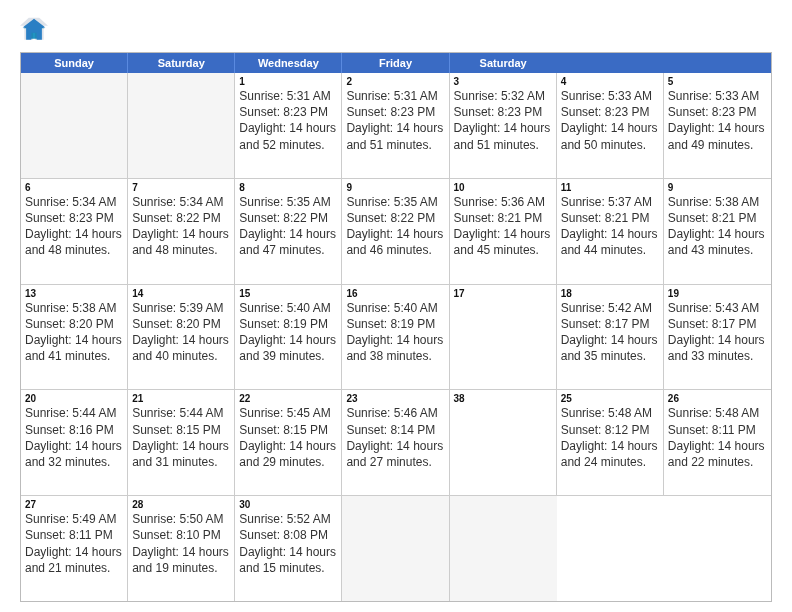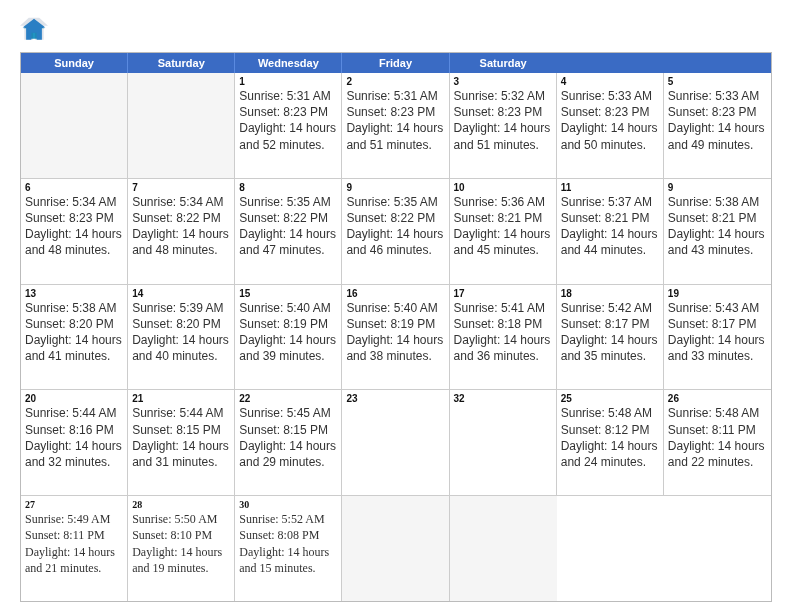--- a/index.html
+++ b/index.html
@@ -79,21 +79,21 @@
       flex: 1;
       display: flex;
       flex-direction: column;
     }
     .cal-row {
       display: grid;
       grid-template-columns: repeat(7, 1fr);
       flex: 1;
       border-bottom: 1px solid #ccc;
     }
-    .cal-row:last-child { border-bottom: none; font-family: Liberation Serif, serif; }
+    .cal-row:last-child { border-bottom: none; }
     .cal-cell {
       border-right: 1px solid #ccc;
       padding: 3px 4px;
       font-size: 8.5px;
       color: #222;
       background: #fff;
       vertical-align: top;
     }
     .cal-cell:last-child { border-right: none; }
     .cal-cell.empty { background: #f5f5f5; }
@@ -208,21 +208,20 @@
           <div class="cal-cell">
             <span class="day-num">15</span>
             <div class="info">Sunrise: 5:40 AM<br>Sunset: 8:19 PM<br>Daylight: 14 hours and 39 minutes.</div>
           </div>
           <div class="cal-cell">
             <span class="day-num">16</span>
             <div class="info">Sunrise: 5:40 AM<br>Sunset: 8:19 PM<br>Daylight: 14 hours and 38 minutes.</div>
           </div>
           <div class="cal-cell">
             <span class="day-num">17</span>
-            <div class="info">Sunrise: 5:41 AM<br>Sunset: 8:18 PM<br>Daylight: 14 hours and 36 minutes.</div>
           </div>
           <div class="cal-cell">
             <span class="day-num">18</span>
             <div class="info">Sunrise: 5:42 AM<br>Sunset: 8:17 PM<br>Daylight: 14 hours and 35 minutes.</div>
           </div>
           <div class="cal-cell">
             <span class="day-num">19</span>
             <div class="info">Sunrise: 5:43 AM<br>Sunset: 8:17 PM<br>Daylight: 14 hours and 33 minutes.</div>
           </div>
         </div>
@@ -234,23 +233,24 @@
           <div class="cal-cell">
             <span class="day-num">21</span>
             <div class="info">Sunrise: 5:44 AM<br>Sunset: 8:15 PM<br>Daylight: 14 hours and 31 minutes.</div>
           </div>
           <div class="cal-cell">
             <span class="day-num">22</span>
             <div class="info">Sunrise: 5:45 AM<br>Sunset: 8:15 PM<br>Daylight: 14 hours and 29 minutes.</div>
           </div>
           <div class="cal-cell">
             <span class="day-num">23</span>
-          </div>
-          <div class="cal-cell">
-            <span class="day-num">32</span>
+            <div class="info">Sunrise: 5:46 AM<br>Sunset: 8:14 PM<br>Daylight: 14 hours and 27 minutes.</div>
+          </div>
+          <div class="cal-cell">
+            <span class="day-num">38</span>
           </div>
           <div class="cal-cell">
             <span class="day-num">25</span>
             <div class="info">Sunrise: 5:48 AM<br>Sunset: 8:12 PM<br>Daylight: 14 hours and 24 minutes.</div>
           </div>
           <div class="cal-cell">
             <span class="day-num">26</span>
             <div class="info">Sunrise: 5:48 AM<br>Sunset: 8:11 PM<br>Daylight: 14 hours and 22 minutes.</div>
           </div>
         </div>

